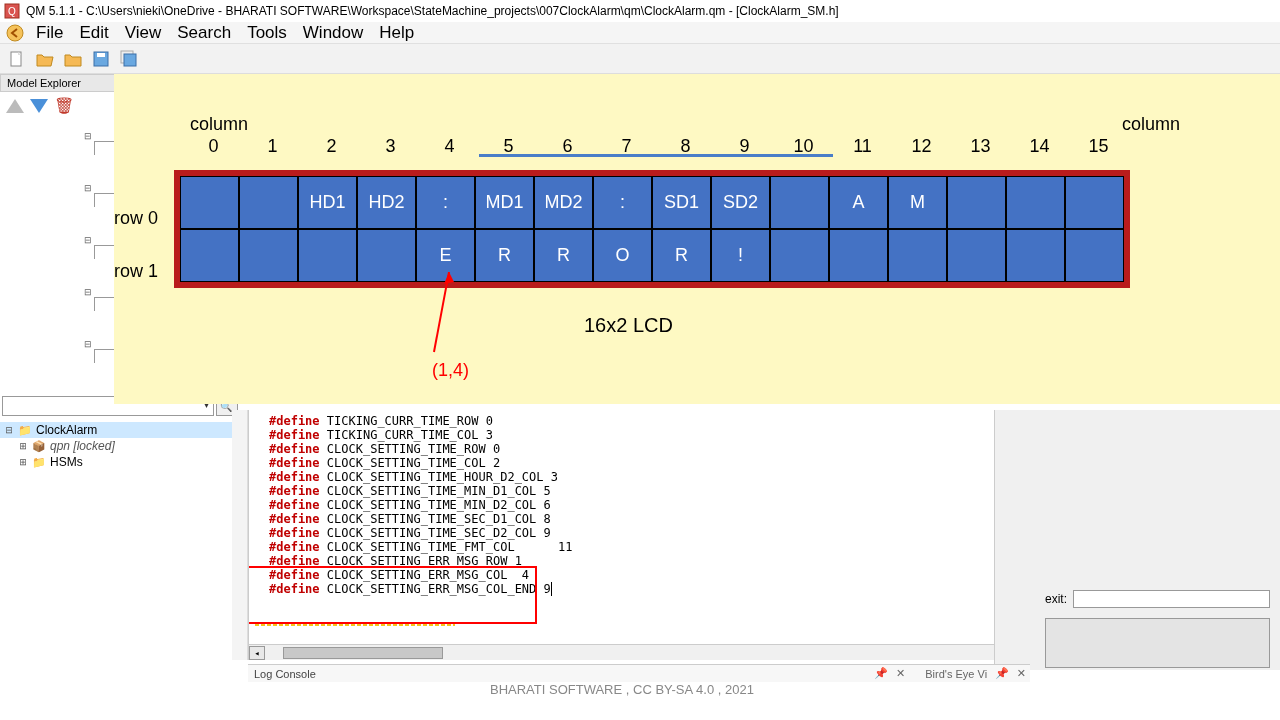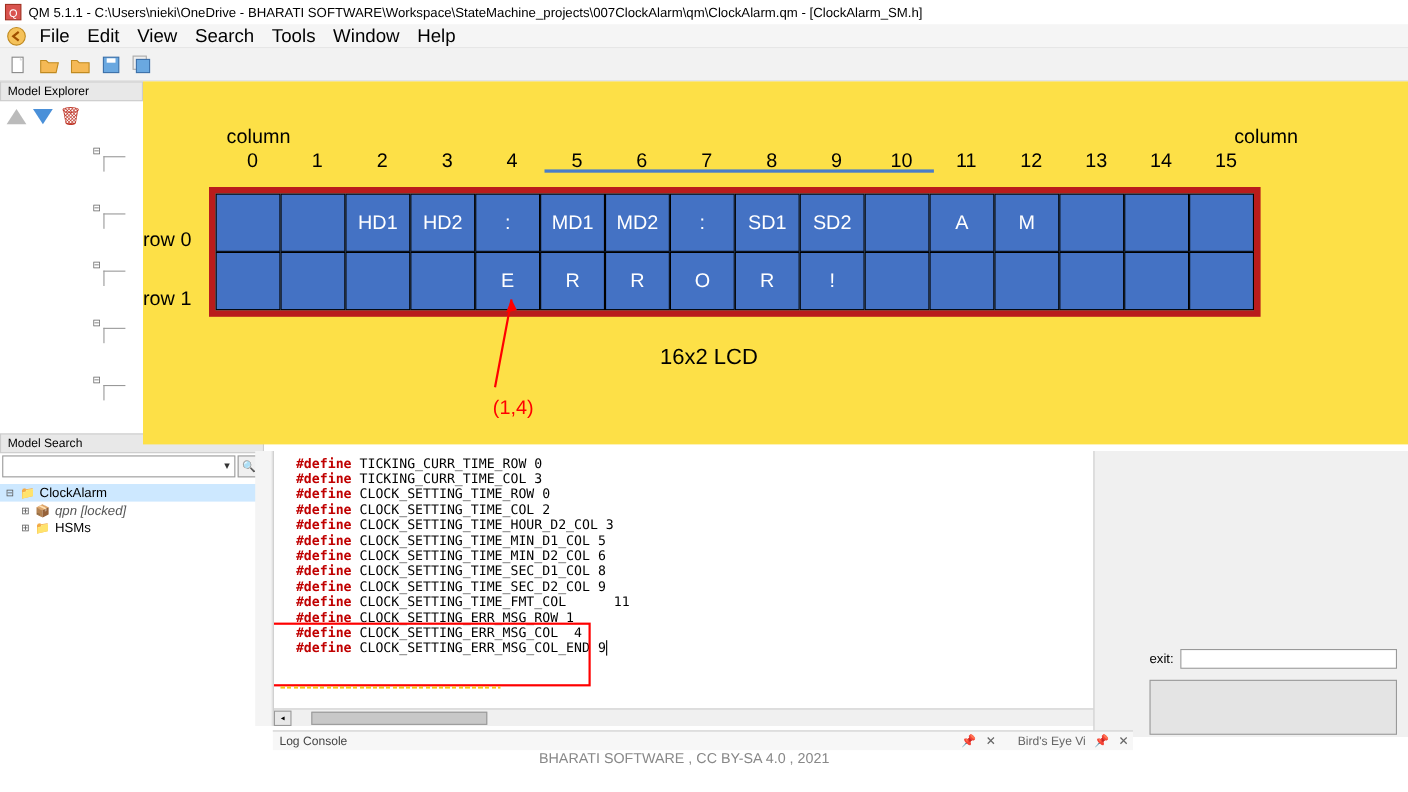--- a/index.html
+++ b/index.html
@@ -38,21 +38,21 @@
 .tree-item { display: flex; align-items: center; padding: 1px 4px; gap: 4px; }
 .tree-item.selected { background: #cde8ff; }
 .tree-exp { width: 10px; text-align: center; font-size: 9px; color: #555; }
 .tree-icon { width: 14px; height: 14px; display: inline-flex; align-items: center; justify-content: center; font-size: 11px; }
 .folder-red { color: #d9534f; }
 .folder-yel { color: #f0ad4e; }
 .pkg { color: #8e44ad; }
 .tree-label { white-space: nowrap; }
 .italic { font-style: italic; color: #555; }
 
-.overlay { position: absolute; left: 130px; top: 74px; right: 0; height: 330px; background: #fde047; }
+.overlay { position: absolute; left: 114px; top: 74px; right: 0; height: 330px; background: #fef9c3; }
 .col-axis-left { position: absolute; left: 76px; top: 40px; font-size: 18px; }
 .col-axis-right { position: absolute; right: 100px; top: 40px; font-size: 18px; text-align: right; }
 .col-nums { position: absolute; left: 70px; top: 62px; display: flex; }
 .col-num { width: 59px; text-align: center; font-size: 18px; }
 .row-labels { position: absolute; left: 0; top: 118px; font-size: 18px; }
 .row-label { height: 53px; display: flex; align-items: center; padding-right: 8px; }
 .lcd-grid { position: absolute; left: 60px; top: 96px; border: 6px solid #b91c1c; }
 .lcd-row { display: flex; }
 .lcd-cell { width: 59px; height: 53px; background: #4472C4; border: 1px solid #000; display: flex; align-items: center; justify-content: center; color: #fff; font-size: 18px; }
 .lcd-caption { position: absolute; left: 470px; top: 240px; font-size: 20px; }
@@ -160,21 +160,20 @@
     <div class="expander">⊟</div>
       <div class="node"></div>
     <div class="expander">⊟</div>
       <div class="node"></div>
     <div class="expander">⊟</div>
       <div class="node"></div>
   </div>
 </div>
 
 <div class="search-panel">
-  <div class="search-header">Model Search</div>
   <div class="search-row">
     <div class="combo"></div>
     <div class="btn">🔍</div>
   </div>
   <div class="tree">
     <div class="tree-item selected">
       <span class="tree-exp">⊟</span>
       <span class="tree-icon folder-red">📁</span>
       <span class="tree-label">ClockAlarm</span>
     </div>

